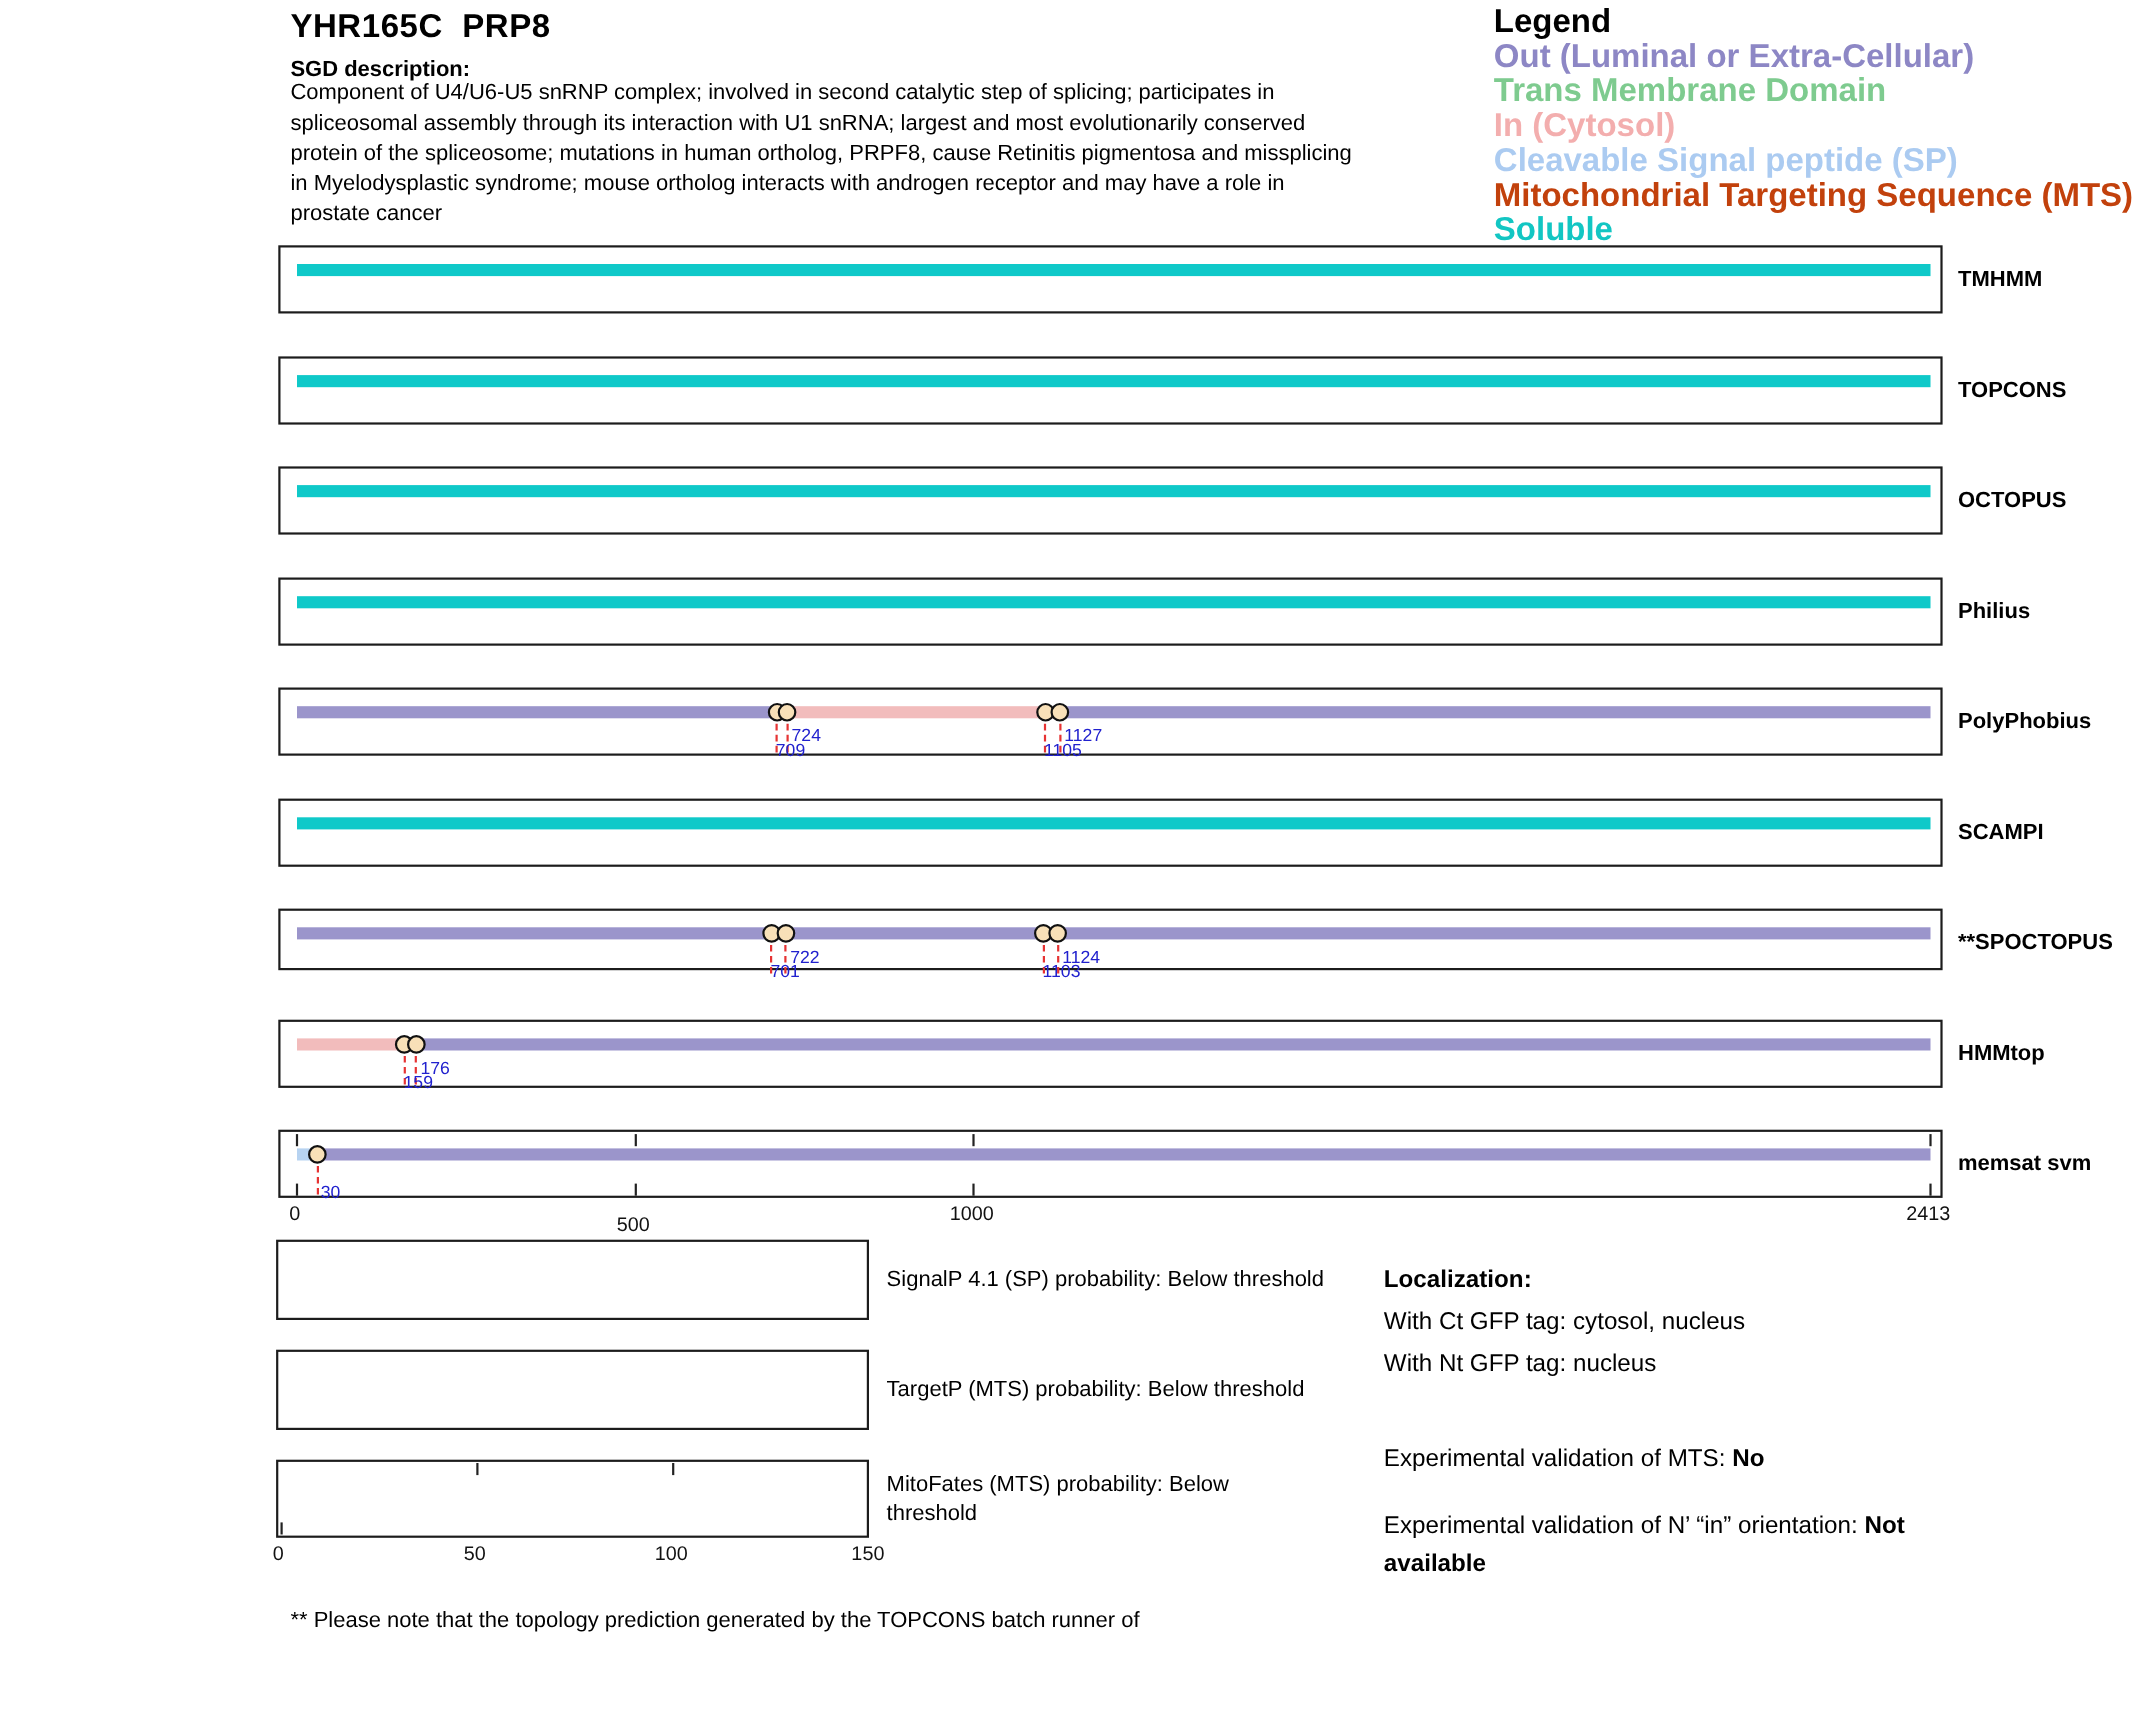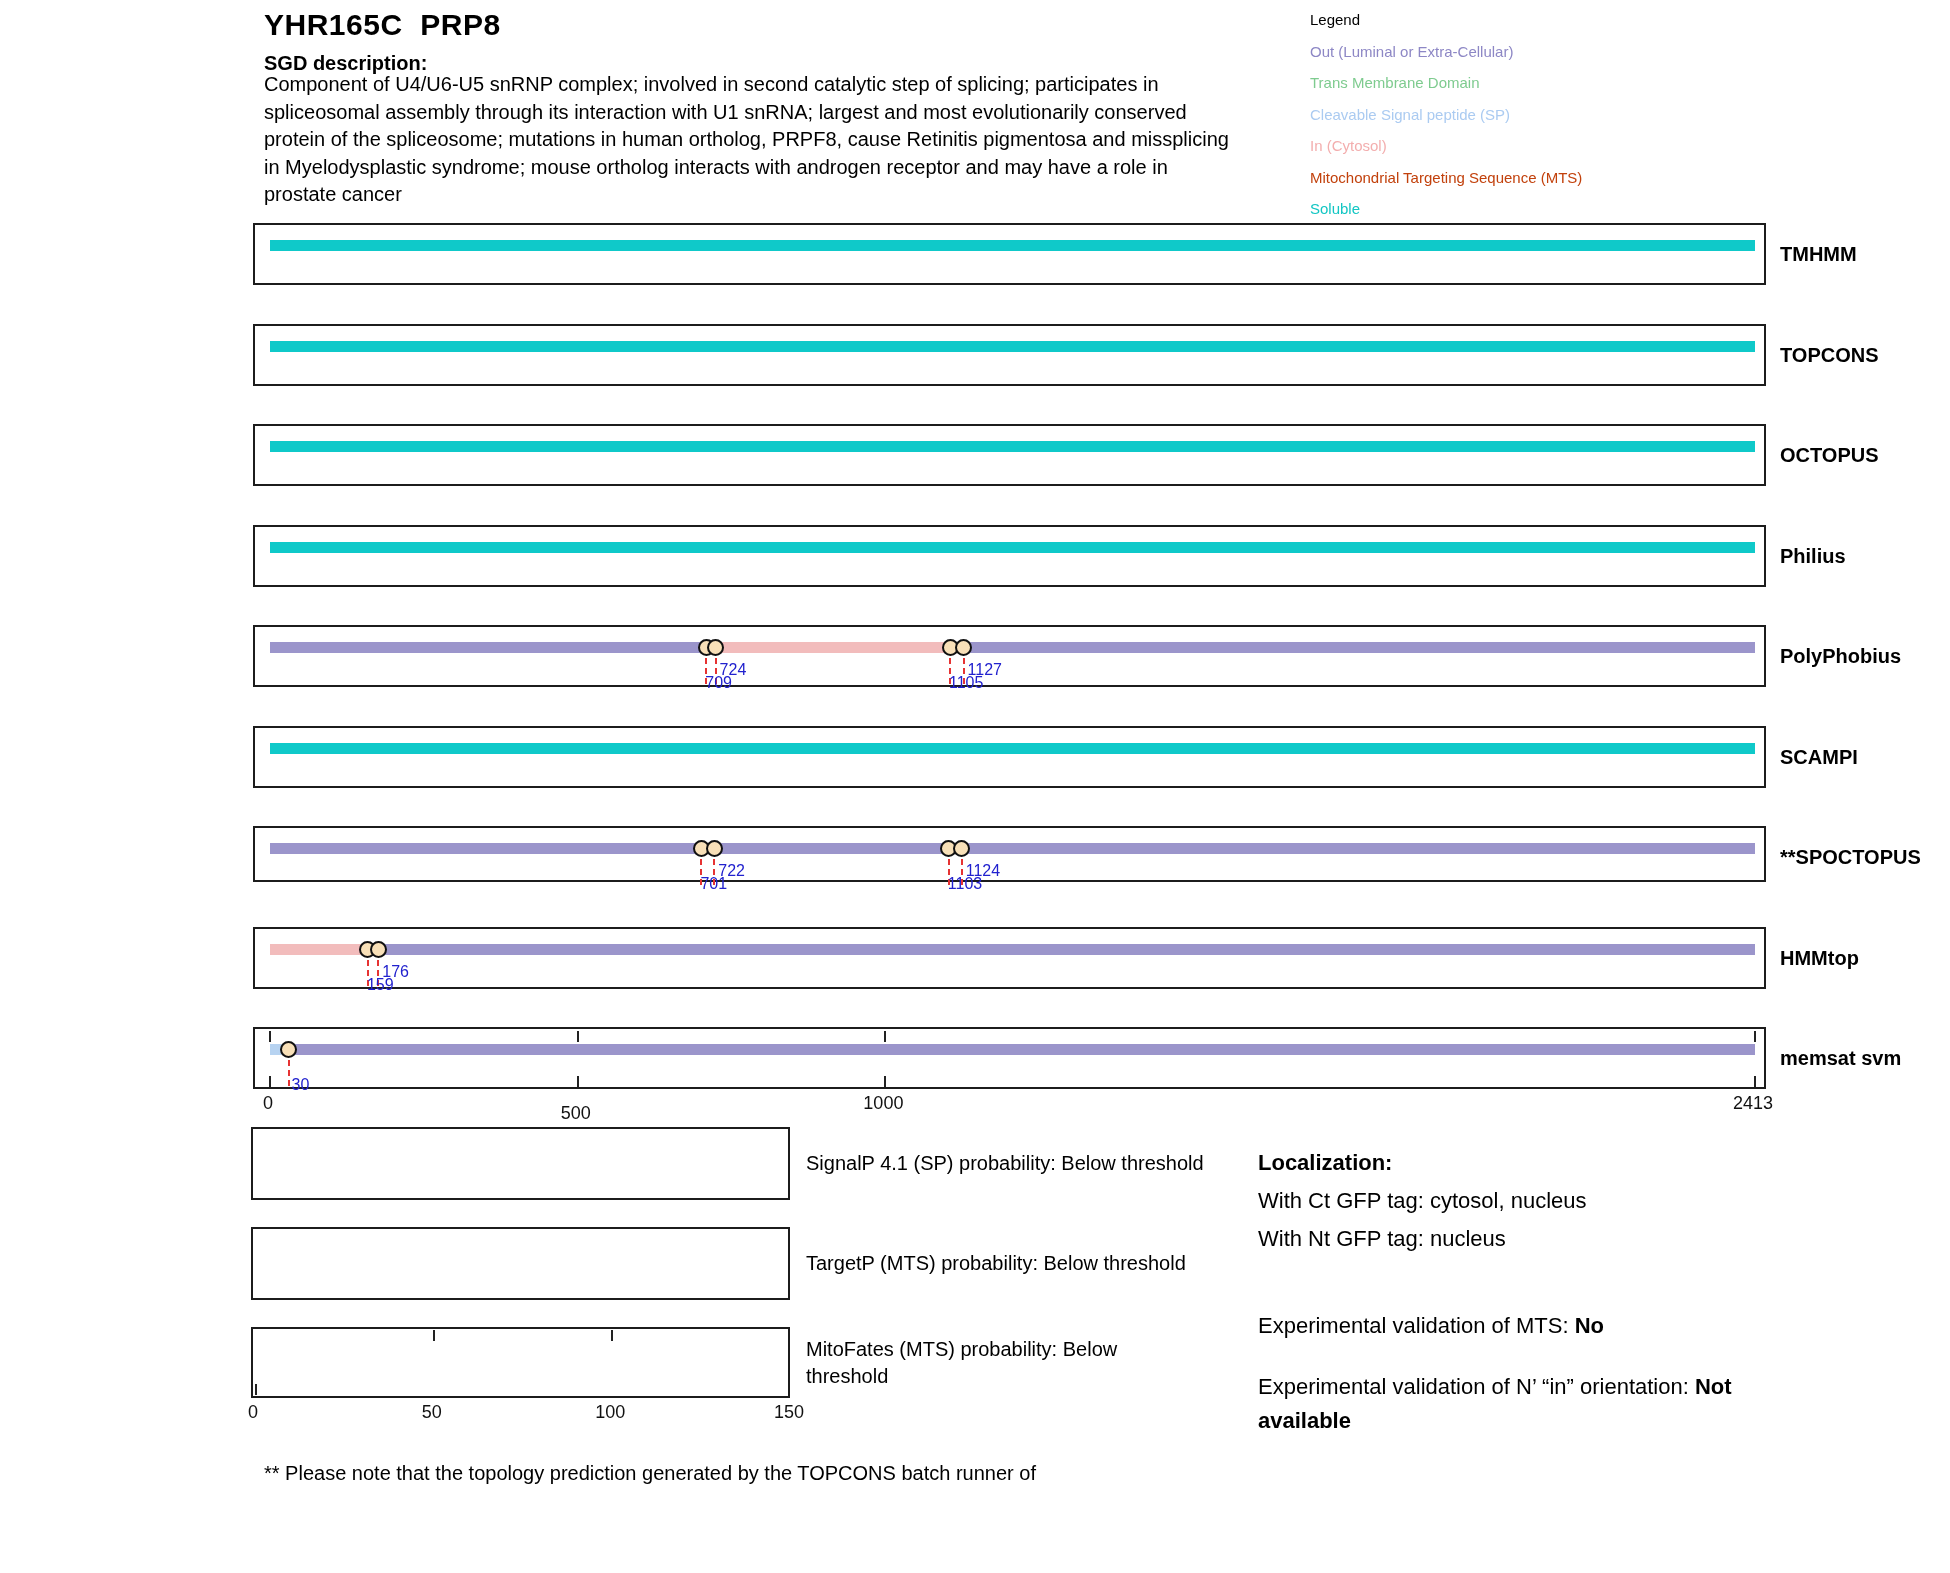--- a/index.html
+++ b/index.html
@@ -4,21 +4,21 @@
 <style>
   html,body{margin:0;padding:0;background:#ffffff;}
   #page{position:relative;width:1950px;height:1573px;background:#ffffff;
         font-family:"Liberation Sans", sans-serif;color:#000;overflow:hidden;}
   .abs{position:absolute;}
   #title{left:264px;top:8px;font-size:30px;font-weight:bold;white-space:pre;letter-spacing:0.5px;}
   #sgd-label{left:264px;top:52px;font-size:20px;font-weight:bold;}
   #desc{left:264px;top:71px;font-size:20px;}
   #desc div{line-height:27.5px;white-space:pre;}
   #legend{left:1310px;top:4px;}
-  #legend div{line-height:31.5px;font-size:15px;font-weight:normal;white-space:pre;}
+  #legend div{line-height:31.5px;font-size:30px;font-weight:bold;white-space:pre;margin-left:48px;}
   .track-box{position:absolute;border:2px solid #1c1c1c;background:#fff;box-sizing:border-box;}
   .seg{position:absolute;height:11px;top:15px;}
   .tm-circle{position:absolute;width:17px;height:17px;border:2.5px solid #111;border-radius:50%;
              box-sizing:border-box;top:12px;}
   .mline{position:absolute;width:0;border-left:2px dashed #e63333;top:21px;height:36px;}
   .mlabel{position:absolute;font-size:16px;white-space:pre;}
   .tick{position:absolute;width:2px;height:11px;background:#222;}
   .track-label{position:absolute;left:1780px;width:170px;display:flex;align-items:center;
                font-size:20px;font-weight:bold;white-space:pre;}
   .axis-num{position:absolute;width:80px;text-align:center;font-size:18px;color:#111;}
@@ -44,22 +44,22 @@
     <div>spliceosomal assembly through its interaction with U1 snRNA; largest and most evolutionarily conserved</div>
     <div>protein of the spliceosome; mutations in human ortholog, PRPF8, cause Retinitis pigmentosa and missplicing</div>
     <div>in Myelodysplastic syndrome; mouse ortholog interacts with androgen receptor and may have a role in</div>
     <div>prostate cancer</div>
   </div>
 
   <div id="legend" class="abs">
     <div style="color:#000;">Legend</div>
     <div style="color: rgb(141, 135, 197);">Out (Luminal or Extra-Cellular)</div>
     <div style="color: rgb(126, 203, 143);">Trans Membrane Domain</div>
+    <div style="color: rgb(243, 174, 174);">In (Cytosol)</div>
     <div style="color: rgb(171, 203, 241);">Cleavable Signal peptide (SP)</div>
-    <div style="color: rgb(243, 174, 174);">In (Cytosol)</div>
     <div style="color: #c2410c;">Mitochondrial Targeting Sequence (MTS)</div>
     <div style="color: rgb(18, 198, 195);">Soluble</div>
   </div>
 
   <div id="tracks-layer">
       <div class="track-box" style="left: 253px; top: 223px; width: 1513px; height: 62px;">
         <div class="seg" style="left: 15px; width: 1485px; background: rgb(15, 201, 201);"></div>
       </div>
       <div class="track-label" style="top: 223px; height: 62px;">TMHMM</div>
       <div class="track-box" style="left: 253px; top: 324px; width: 1513px; height: 62px;">

